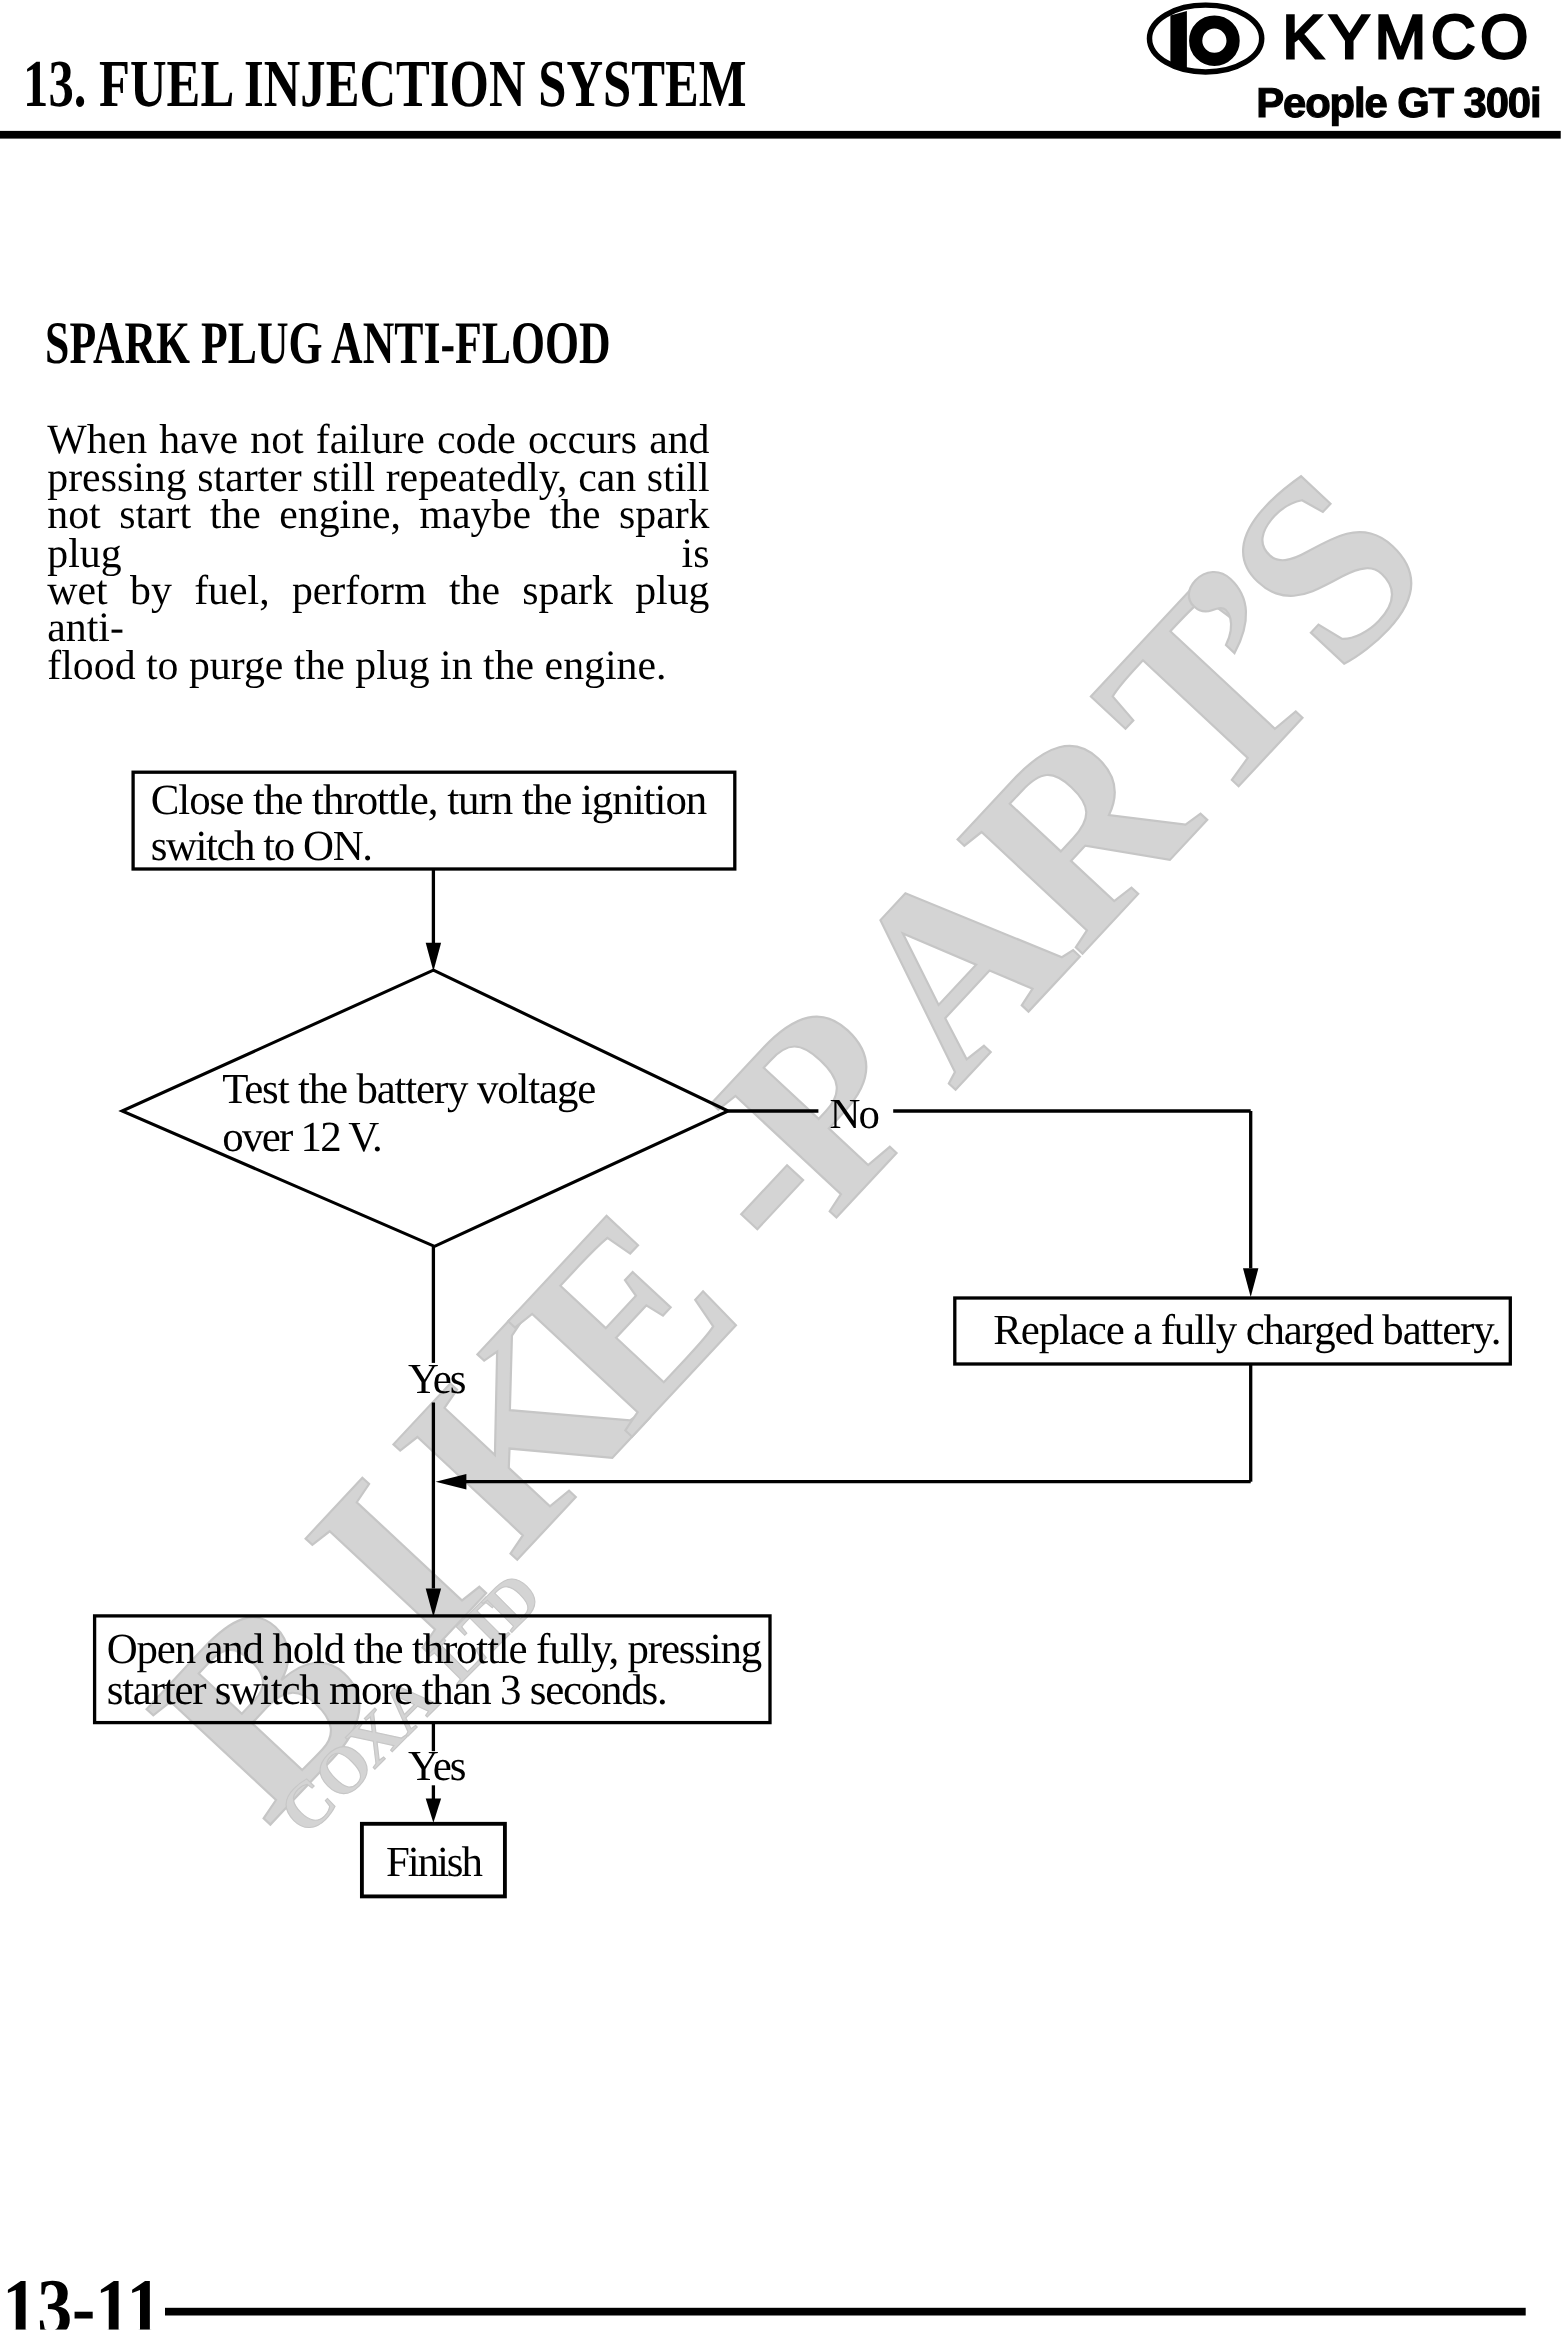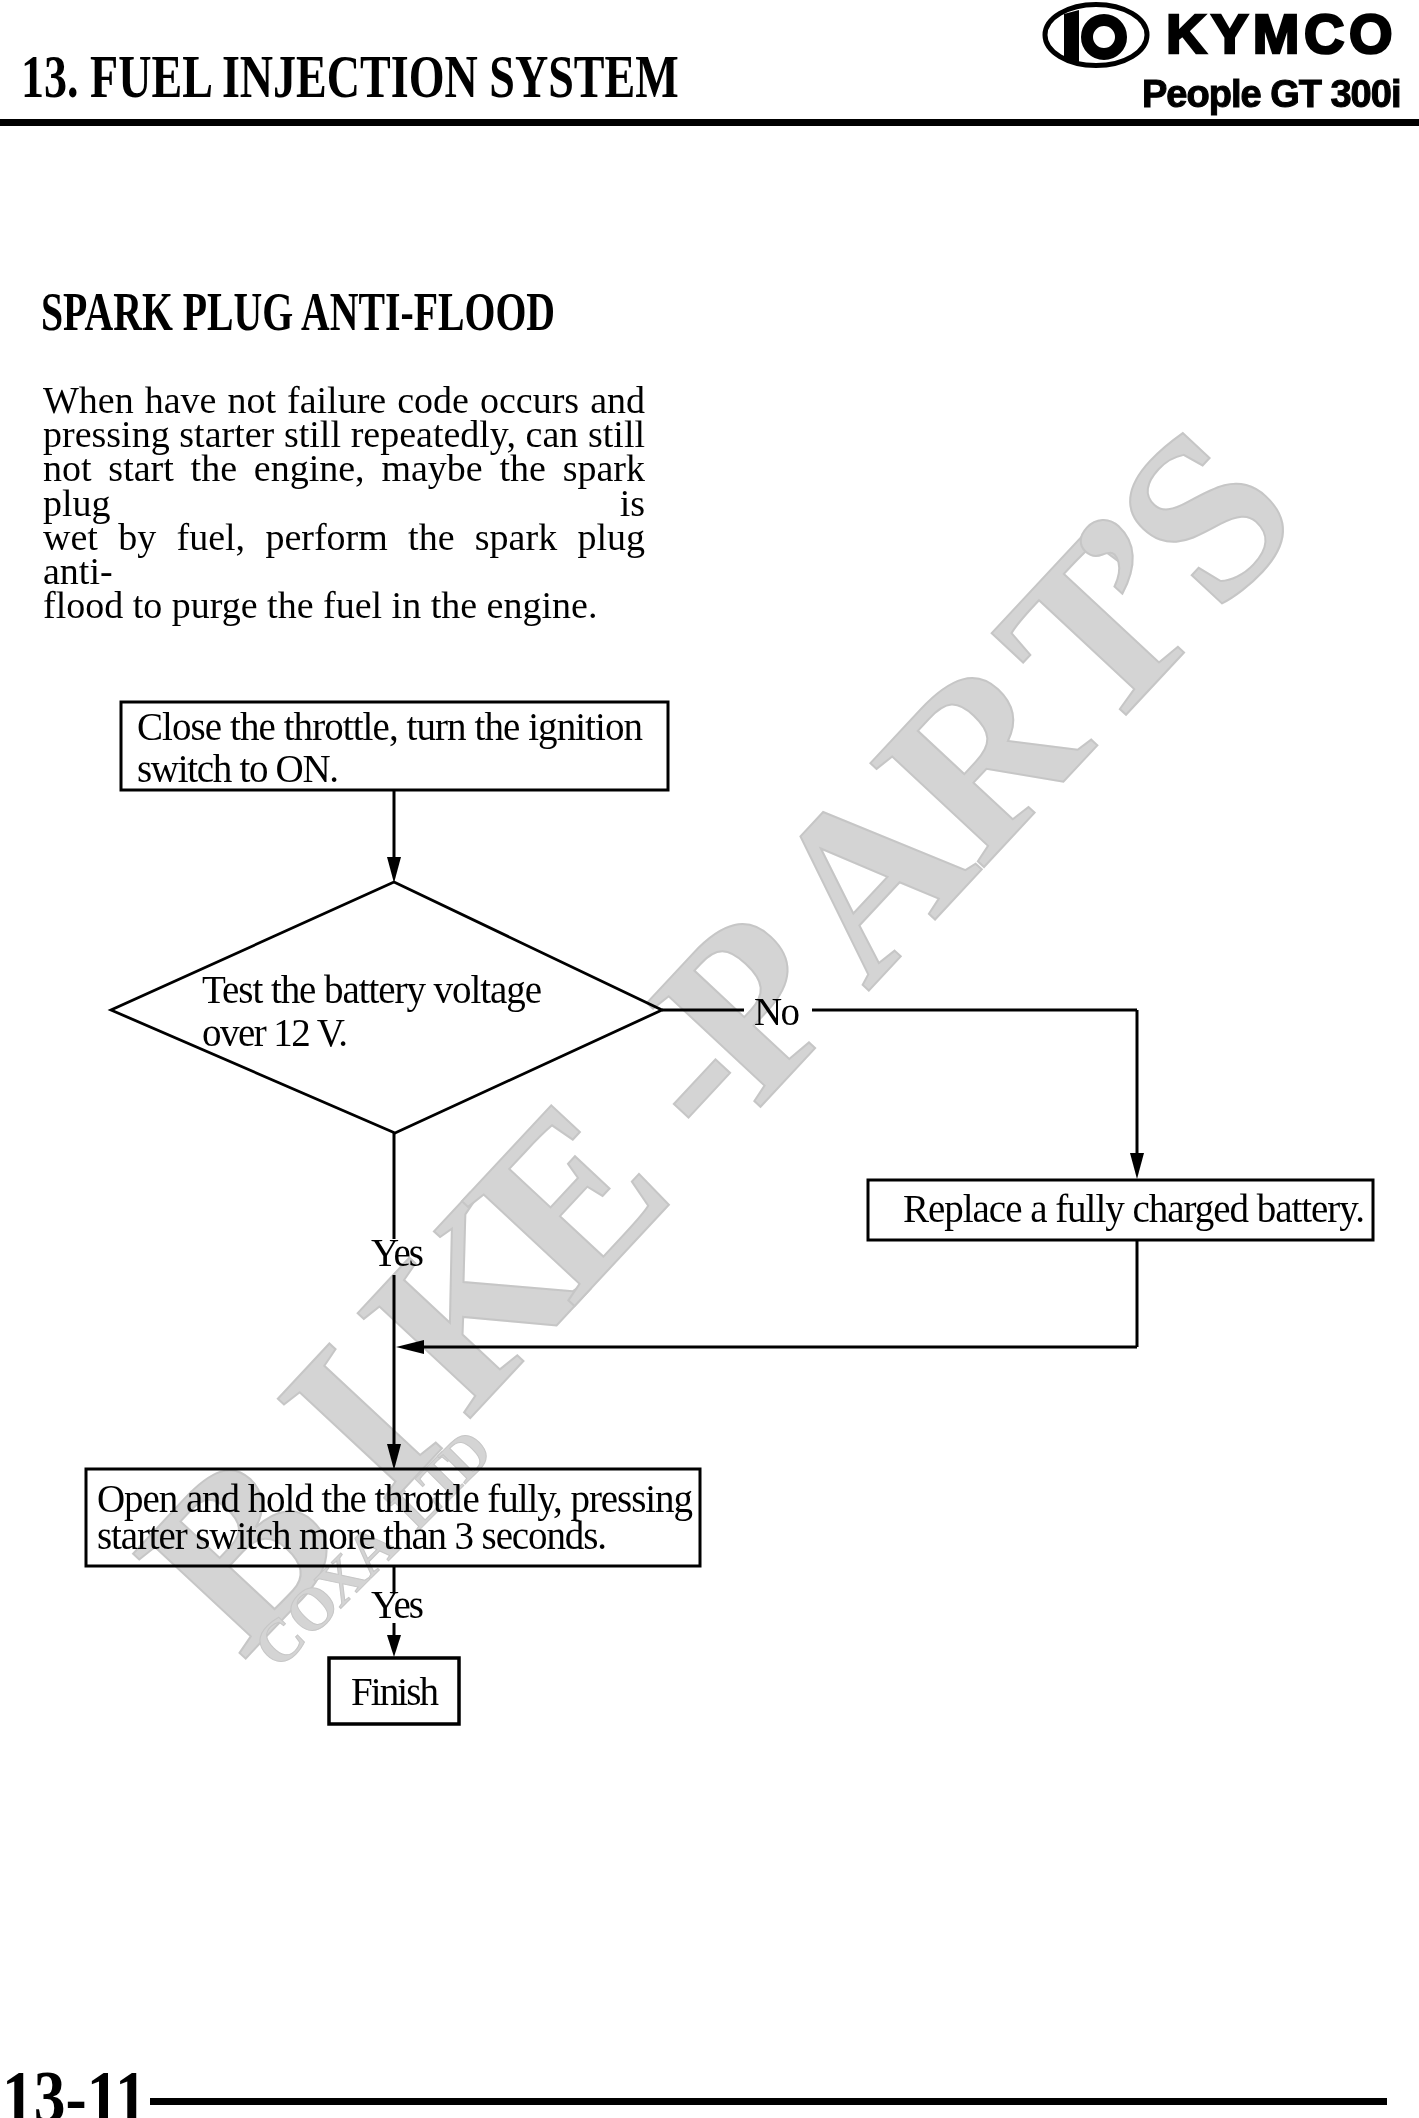--- a/index.html
+++ b/index.html
@@ -7,21 +7,21 @@
   font-family:"Liberation Serif",serif;color:#000;}
 .abs{position:absolute;z-index:3;line-height:1;white-space:nowrap;}
 #h1{left:21px;top:46px;font-size:61px;font-weight:bold;transform-origin:0 0;transform:scaleX(0.755);}
 #title{left:41px;top:284px;font-size:55px;font-weight:bold;transform-origin:0 0;transform:scaleX(0.723);}
 #para{left:43px;top:383px;width:602px;font-size:38px;line-height:34.2px;z-index:3;position:absolute;}
 #para div{text-align:justify;text-align-last:justify;}
 #para div.last{text-align-last:left;}
 #hrule{left:0;top:119px;width:1419px;height:7px;background:#000;}
 #frule{left:150px;top:2098px;width:1237px;height:7px;background:#000;}
 #pageno{left:2px;top:2061px;font-size:73px;font-weight:bold;transform-origin:0 0;transform:scaleX(0.87);}
-#kymco{left:1166px;top:6px;font-size:56px;letter-spacing:4.5px;font-weight:bold;font-family:"Liberation Sans",sans-serif;-webkit-text-stroke:2.6px #000;}
+#kymco{left:1166px;top:6px;font-size:56px;letter-spacing:4.5px;font-weight:normal;font-family:"Liberation Sans",sans-serif;-webkit-text-stroke:2.6px #000;}
 #model{left:1142px;top:75px;font-size:38px;letter-spacing:-1.0px;font-weight:bold;font-family:"Liberation Sans",sans-serif;text-align:center;-webkit-text-stroke:1px #000;}
 #fc{position:absolute;left:0;top:0;z-index:2;}
 #wmsvg{position:absolute;left:0;top:0;z-index:1;}
 #fc text{font-family:"Liberation Serif",serif;font-size:39px;fill:#000;}
 #logo{position:absolute;left:1041px;top:2px;z-index:3;}
 </style>
 </head>
 <body>
 <div id="page">
   <svg id="wmsvg" width="1419" height="2118" viewBox="0 0 1419 2118">
@@ -45,21 +45,21 @@
   <div class="abs" id="kymco">KYMCO</div>
   <div class="abs" id="model">People GT 300i</div>
 
   <div class="abs" id="title">SPARK PLUG ANTI-FLOOD</div>
 
   <div id="para">
     <div>When have not failure code occurs and</div>
     <div>pressing starter still repeatedly, can still</div>
     <div>not start the engine, maybe the spark plug is</div>
     <div>wet by fuel, perform the spark plug anti-</div>
-    <div class="last">flood to purge the fuel in the engine.</div>
+    <div class="last">flood to purge the plug in the engine.</div>
   </div>
 
   <svg id="fc" width="1419" height="2118" viewBox="0 0 1419 2118">
     <g fill="none" stroke="#000" stroke-width="3">
       <rect x="121" y="702" width="547" height="88"></rect>
       <line x1="394" y1="790" x2="394" y2="858"></line>
       <polygon points="394,883 387,857 401,857" fill="#000" stroke="none"></polygon>
       <polygon points="394,882 662,1010 395,1133 111,1010" stroke-width="2.8"></polygon>
       <line x1="662" y1="1010" x2="744" y2="1010"></line>
       <line x1="812" y1="1010" x2="1137" y2="1010"></line>

